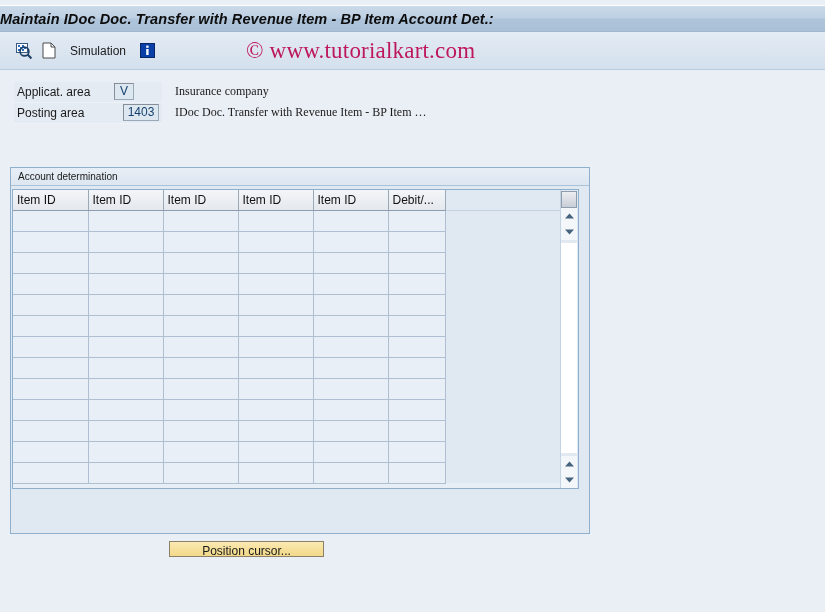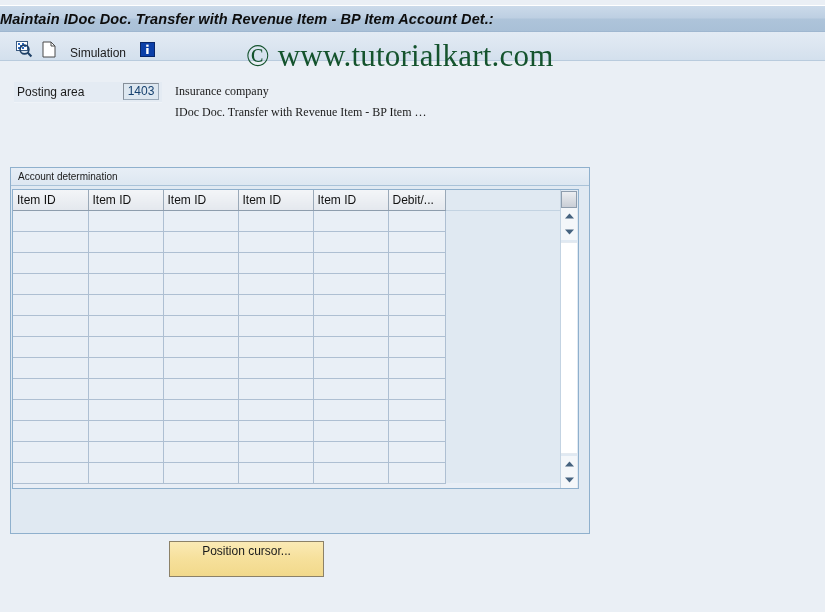--- a/index.html
+++ b/index.html
@@ -35,26 +35,26 @@
     font-size: 14.5px;
     color: #0d0d0d;
     letter-spacing: .1px;
     white-space: nowrap;
   }
 
   
   #toolbar {
     position: absolute;
     left: 0; top: 32px;
-    width: 825px; height: 29px;
+    width: 825px; height: 38px;
     background: linear-gradient(to bottom, #e3ebf4 0%, #dbe5f0 55%, #d3e0ed 100%);
     border-bottom: 1px solid #b9cbdd;
     box-sizing: border-box;
     display: flex;
-    align-items: flex-end;
+    align-items: center;
     overflow: hidden;
   }
   .tb-btn {
     display: flex;
     align-items: center;
     justify-content: center;
     height: 22px;
     margin-left: 6px;
     cursor: default;
   }
@@ -64,22 +64,22 @@
     margin-left: 12px;
     font-size: 12px;
     color: #1a1a1a;
     white-space: nowrap;
   }
   #tb-info { margin-left: 12px; width: 18px; }
   #watermark {
     position: absolute;
     left: 246px; top: 38px;
     font-family: "Liberation Serif", serif;
-    font-size: 31px;
-    color: #14532d;
+    font-size: 23px;
+    color: #be185d;
     white-space: nowrap;
     letter-spacing: .2px;
     pointer-events: none;
   }
 
   
   #field-block {
     position: absolute;
     left: 14px; top: 82px;
     width: 148px;
@@ -250,21 +250,21 @@
     border-bottom: 1px solid #e4eaf0;
     box-sizing: border-box;
     cursor: pointer;
   }
   .sb-gap { height: 2px; flex: 0 0 2px; width: 16px; background: #e0e9f2; }
 
   
   #position-cursor-button {
     position: absolute;
     left: 169px; top: 541px;
-    width: 155px; height: 36px;
+    width: 155px; height: 16px;
     background: linear-gradient(to bottom, #fbeab5 0%, #f6e09b 50%, #f2d98b 100%);
     border: 1px solid #8c8168;
     box-sizing: border-box;
     font-family: "Liberation Sans", sans-serif;
     font-size: 12px;
     color: #1a1a1a;
     text-align: center;
     line-height: 18px;
     cursor: pointer;
     white-space: nowrap;
@@ -310,20 +310,24 @@
       <rect x="6.2" y="2.6" width="2.4" height="2.2" fill="#ffffff"></rect>
       <rect x="6.2" y="6" width="2.4" height="6" fill="#ffffff"></rect>
     </svg>
   </div>
 </div>
 
 <div id="watermark">© www.tutorialkart.com</div>
 
 <div id="field-block">
 
+  <div class="field-row">
+    <span class="field-label">Applicat. area</span>
+    <div class="field-input" id="input-applicat-area">V</div>
+  </div>
 
   <div class="field-row">
     <span class="field-label">Posting area</span>
     <div class="field-input" id="input-posting-area">1403</div>
   </div>
 
 </div>
 
 <div class="field-desc" id="desc-applicat">Insurance company</div>
 <div class="field-desc" id="desc-posting">IDoc Doc. Transfer with Revenue Item - BP Item …</div>

